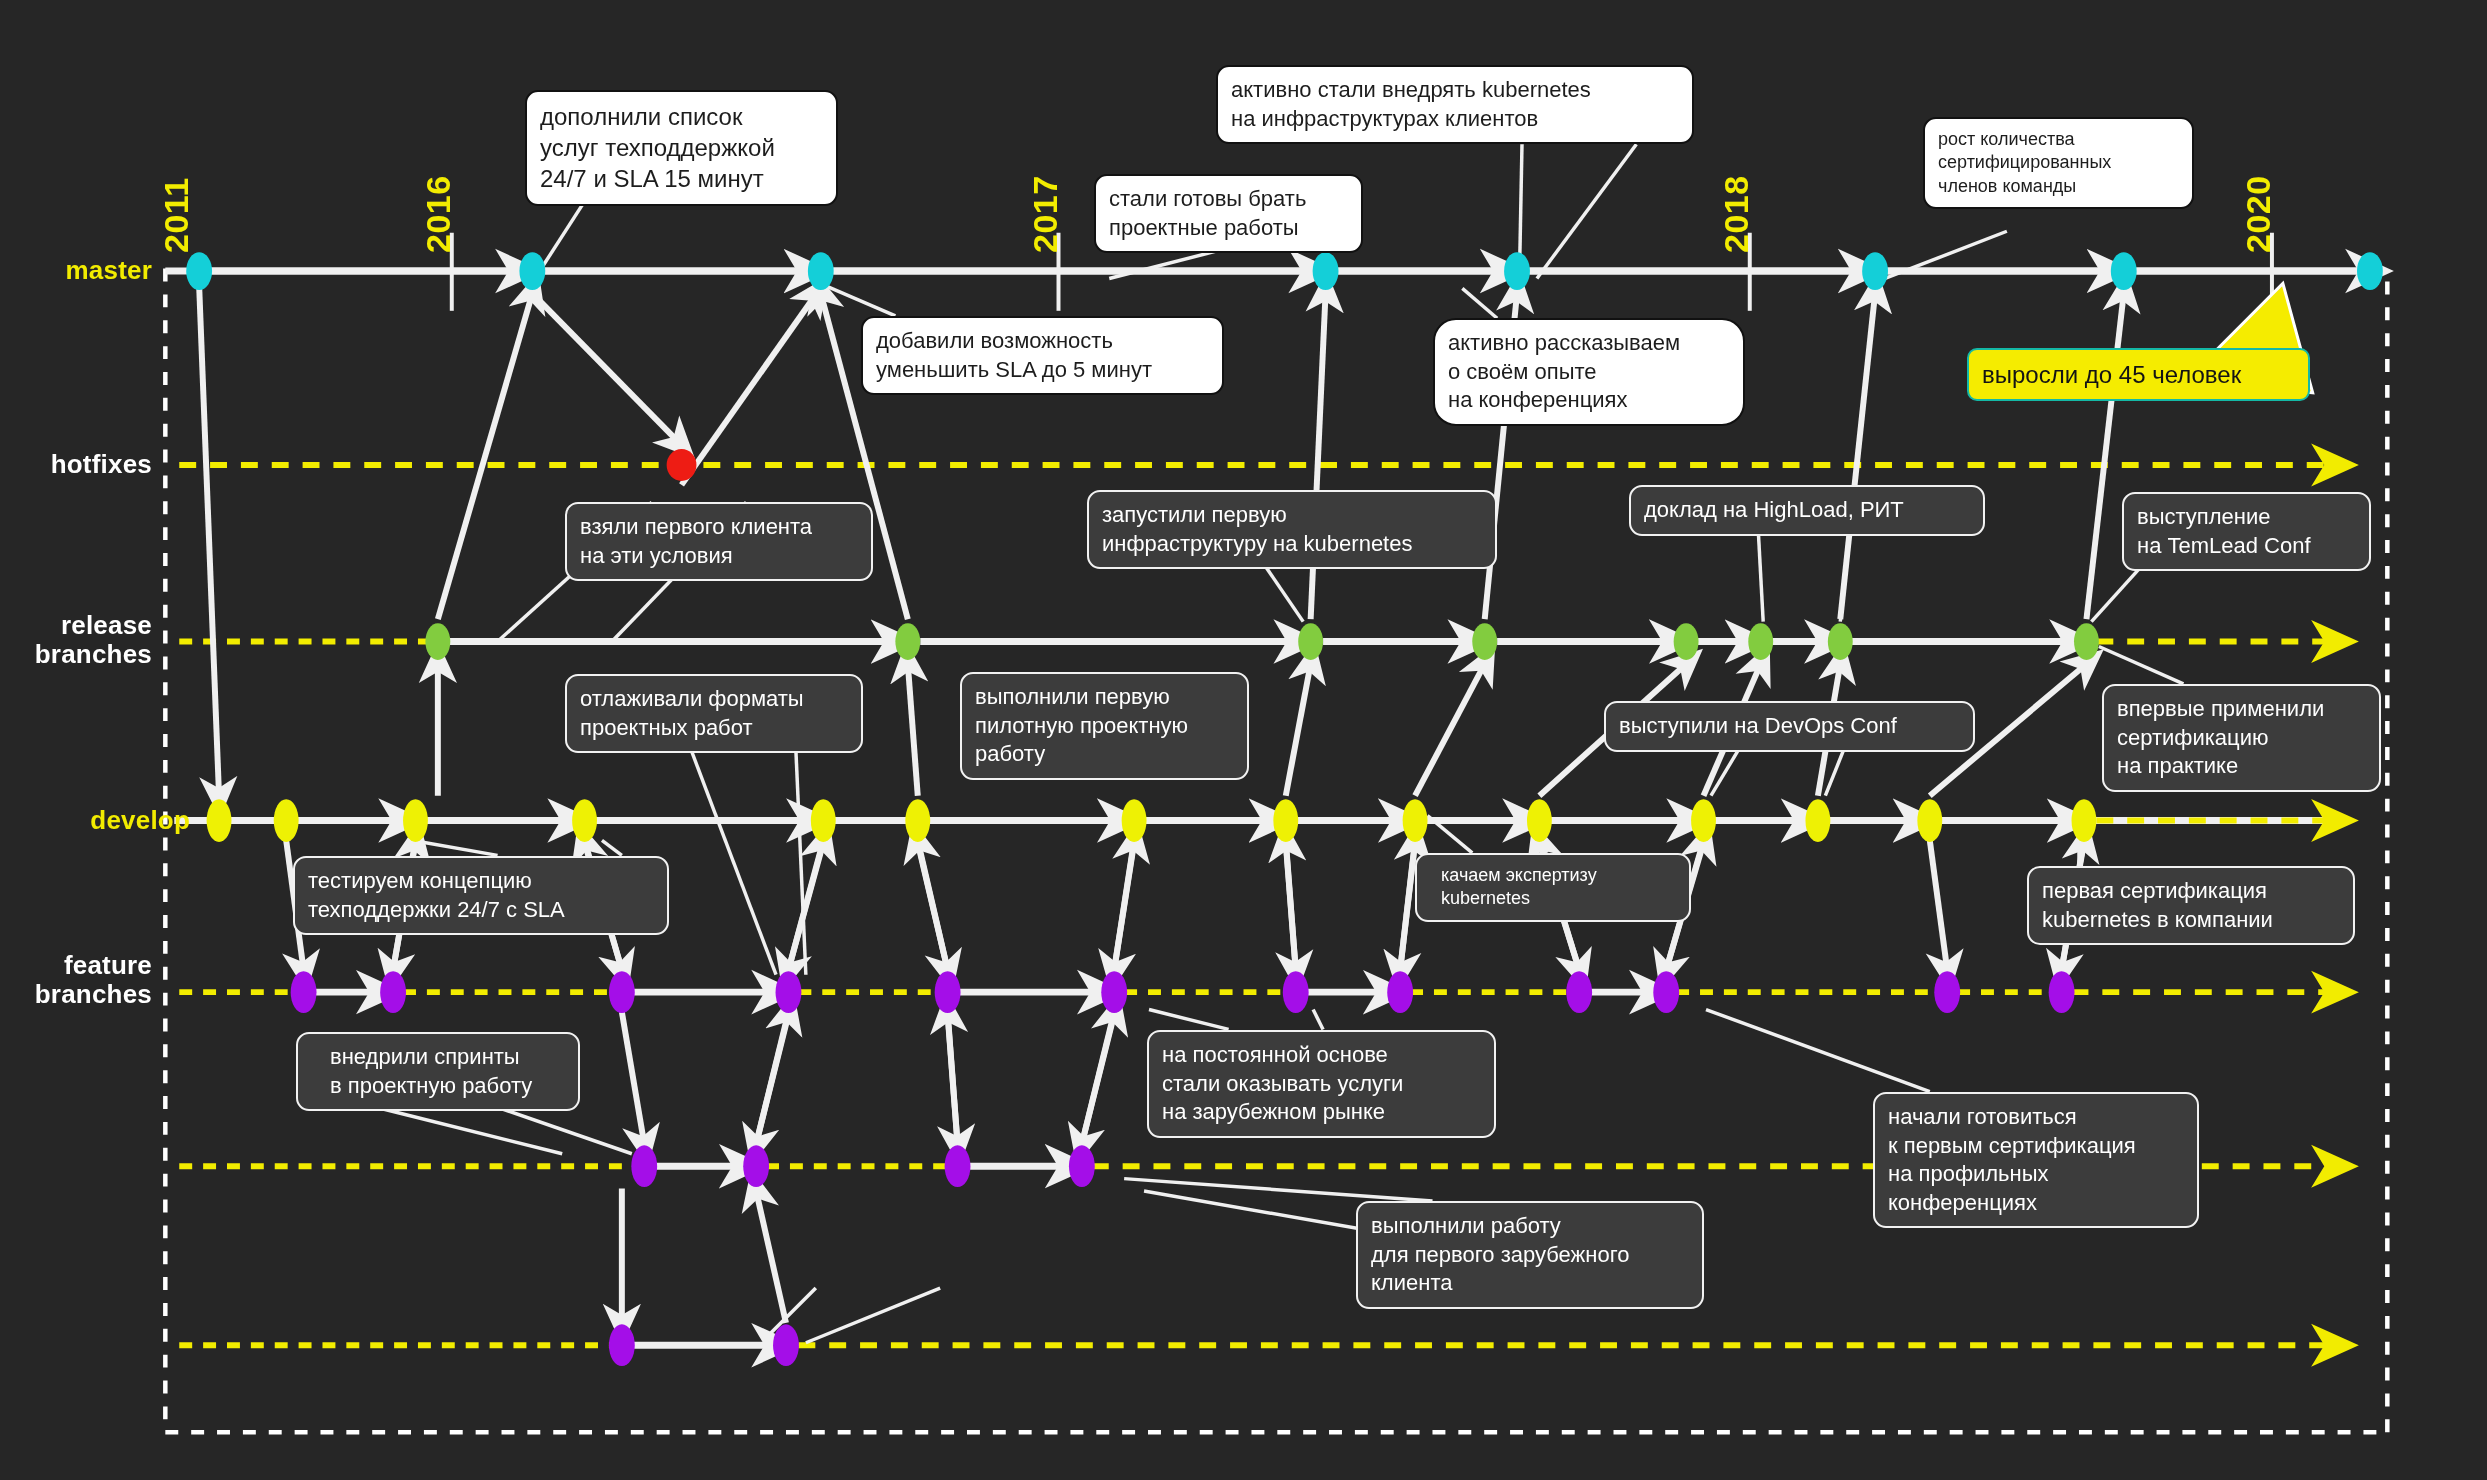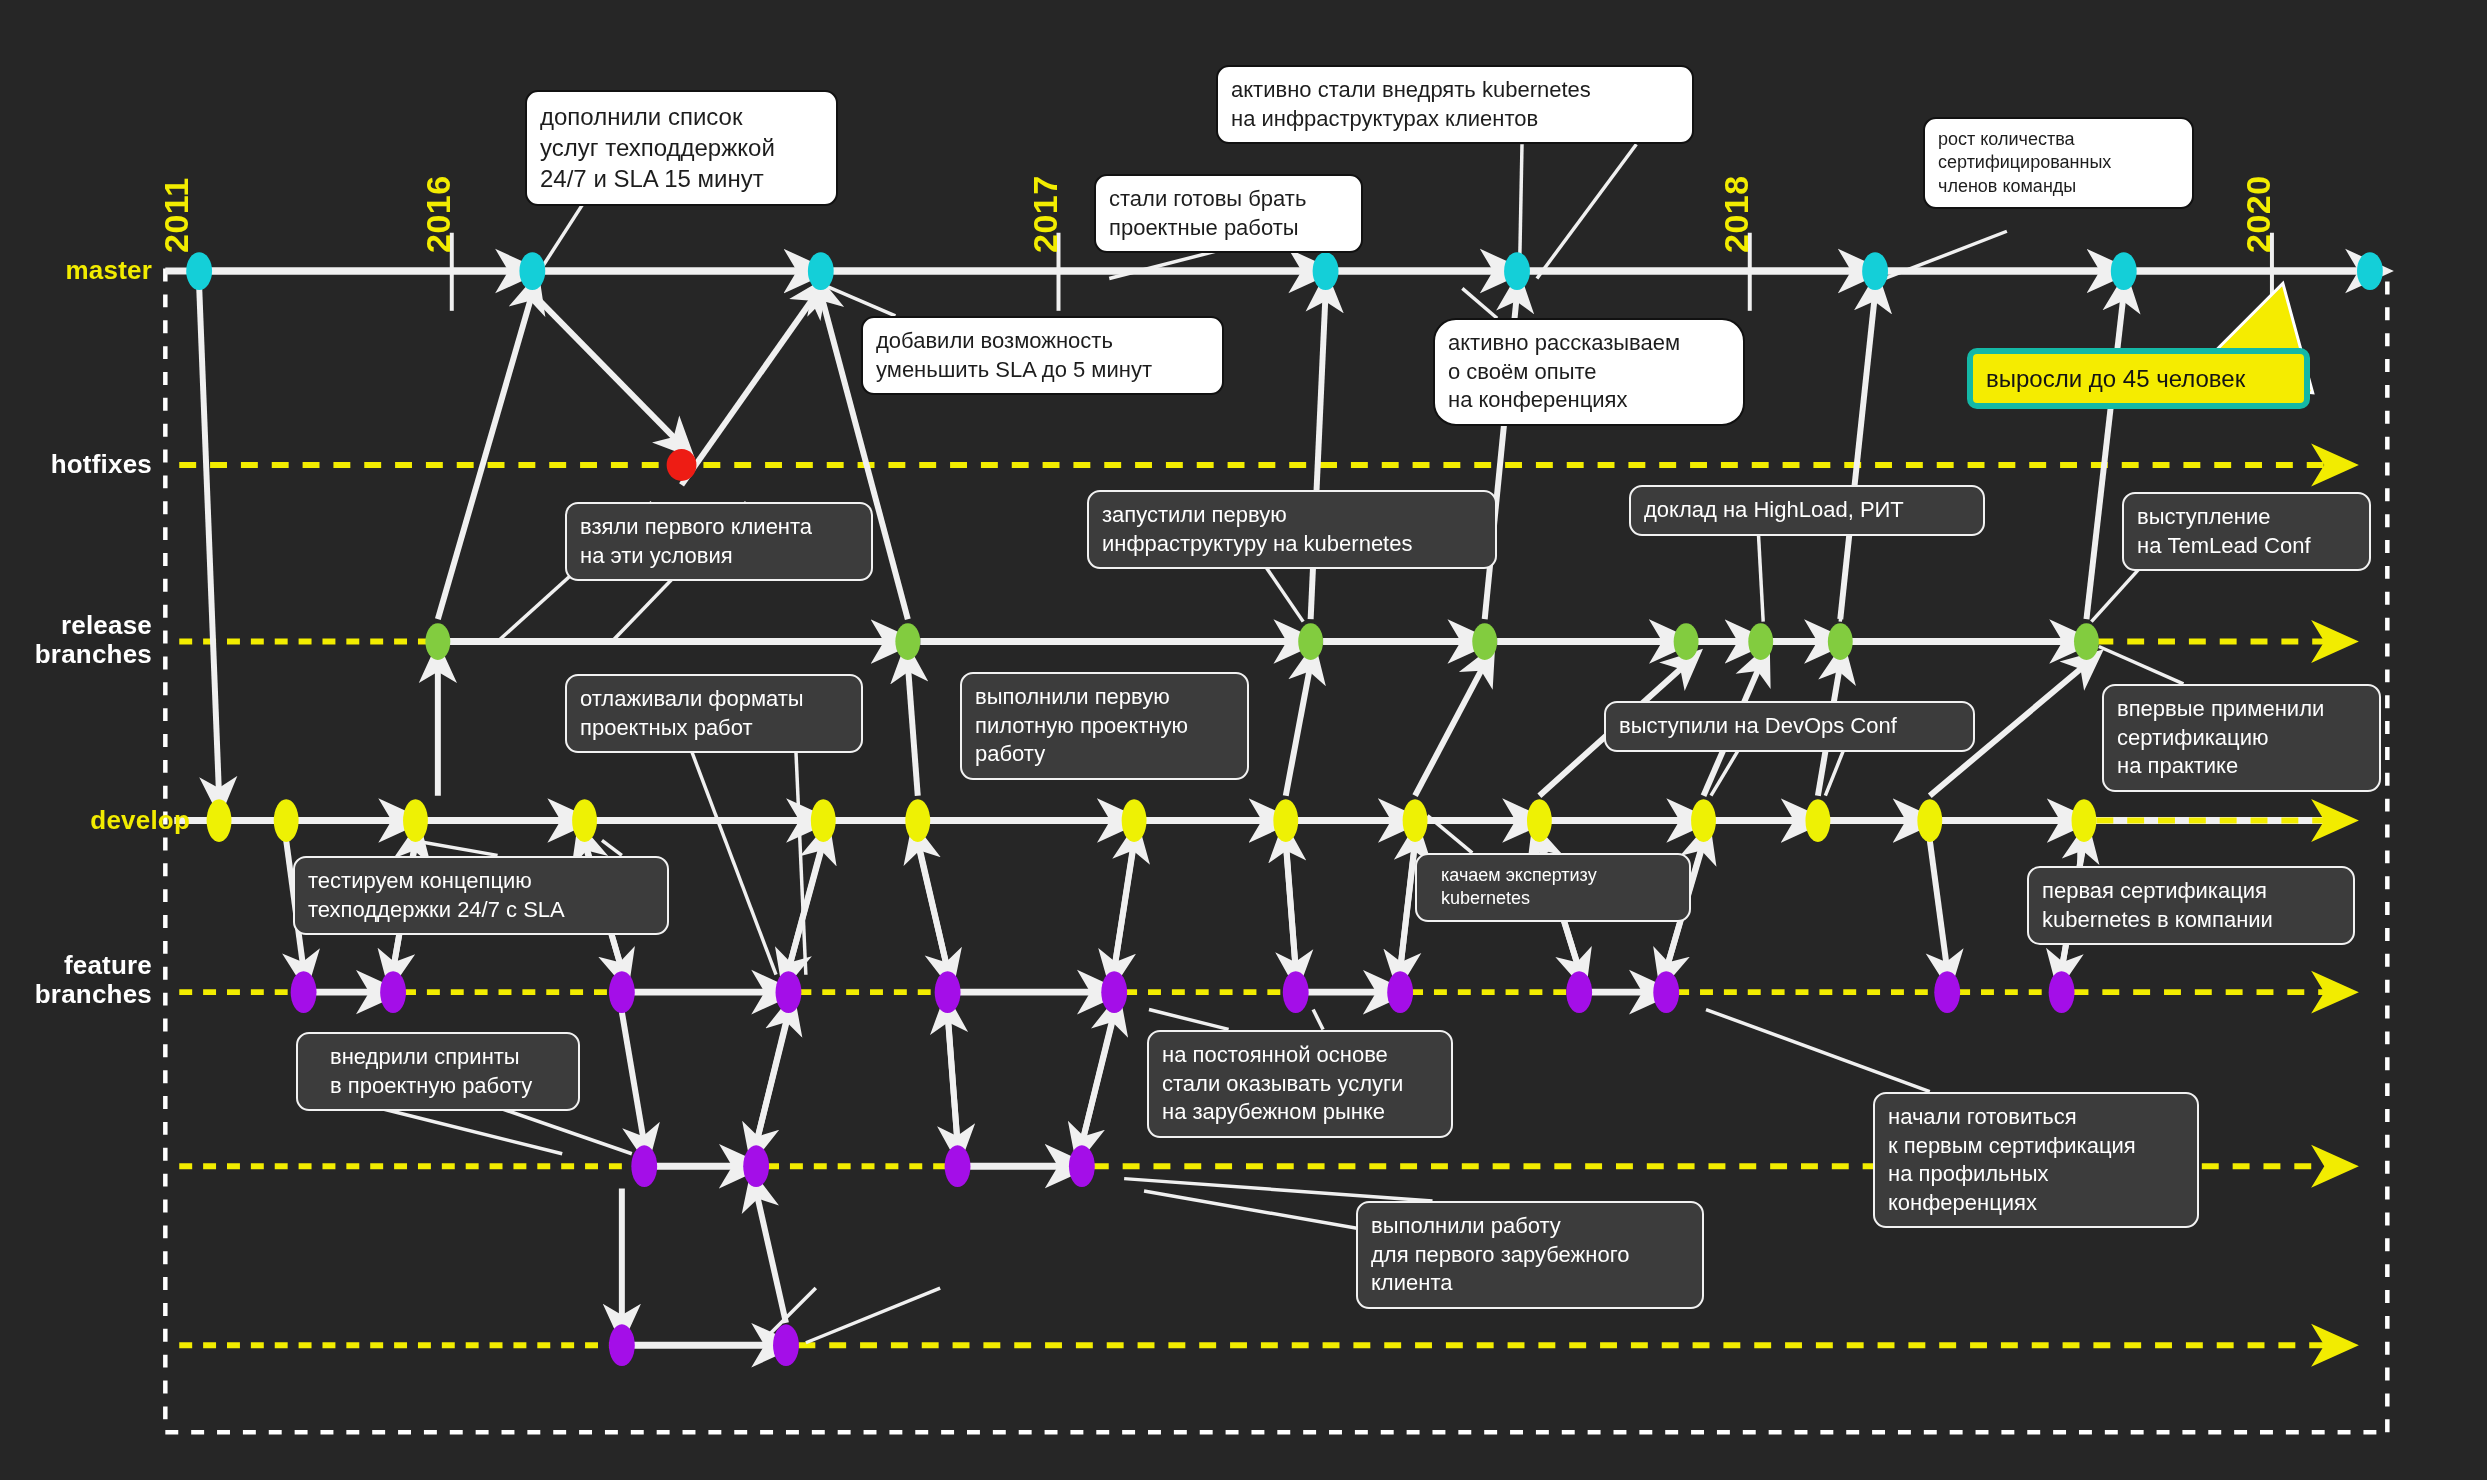--- a/index.html
+++ b/index.html
@@ -4,21 +4,21 @@
 <style>
   html,body{margin:0;padding:0;background:#262626;}
   body{font-family:"Liberation Sans", sans-serif;}
   #stage{position:relative;width:2487px;height:1480px;background:#262626;overflow:hidden;}
   #svgroot{position:absolute;left:0;top:0;width:2487px;height:1480px;}
 
   .callout{position:absolute;box-sizing:border-box;border-radius:13px;padding:9px 13px;
            line-height:1.30;white-space:pre-line;}
   .callout.light{background:#ffffff;color:#1d1d1d;border:2px solid #111;}
   .callout.dark{background:#3c3c3c;color:#ffffff;border:2px solid #f2f2f2;}
-  .callout.accent{background:#f5ec00;color:#141414;border:6px solid #14b8a6;border-radius:10px;}
+  .callout.accent{background:#f5ec00;color:#141414;border:2px solid #14b8a6;border-radius:10px;}
 
   .branch-label{position:absolute;text-align:right;line-height:1.12;font-weight:bold;letter-spacing:0.2px;}
   .branch-label.yellow{color:#f2ec00;}
   .branch-label.white{color:#ffffff;}
 
   .year{position:absolute;color:#f2ec00;font-weight:bold;transform-origin:left bottom;
         transform:rotate(-90deg);white-space:nowrap;letter-spacing:0.5px;}
 </style>
 </head>
 <body>
@@ -350,21 +350,21 @@
 сертификацию
 на практике</div>
   <div class="callout dark" style="left:293px;top:856px;width:376px;font-size:22px;">тестируем концепцию
 техподдержки 24/7 с SLA</div>
   <div class="callout dark" style="left:1415px;top:853px;width:276px;font-size:18px;padding-left:24px;">качаем экспертизу
 kubernetes</div>
   <div class="callout dark" style="left:2027px;top:866px;width:328px;font-size:22px;">первая сертификация
 kubernetes в компании</div>
   <div class="callout dark" style="left:296px;top:1032px;width:284px;font-size:22px;padding-left:32px;">внедрили спринты
 в проектную работу</div>
-  <div class="callout dark" style="left:1147px;top:1030px;width:306px;font-size:22px;">на постоянной основе
+  <div class="callout dark" style="left:1147px;top:1030px;width:349px;font-size:22px;">на постоянной основе
 стали оказывать услуги
 на зарубежном рынке</div>
   <div class="callout dark" style="left:1873px;top:1092px;width:326px;font-size:22px;">начали готовиться
 к первым сертификация
 на профильных
 конференциях</div>
   <div class="callout dark" style="left:1356px;top:1201px;width:348px;font-size:22px;">выполнили работу
 для первого зарубежного
 клиента</div>
 

